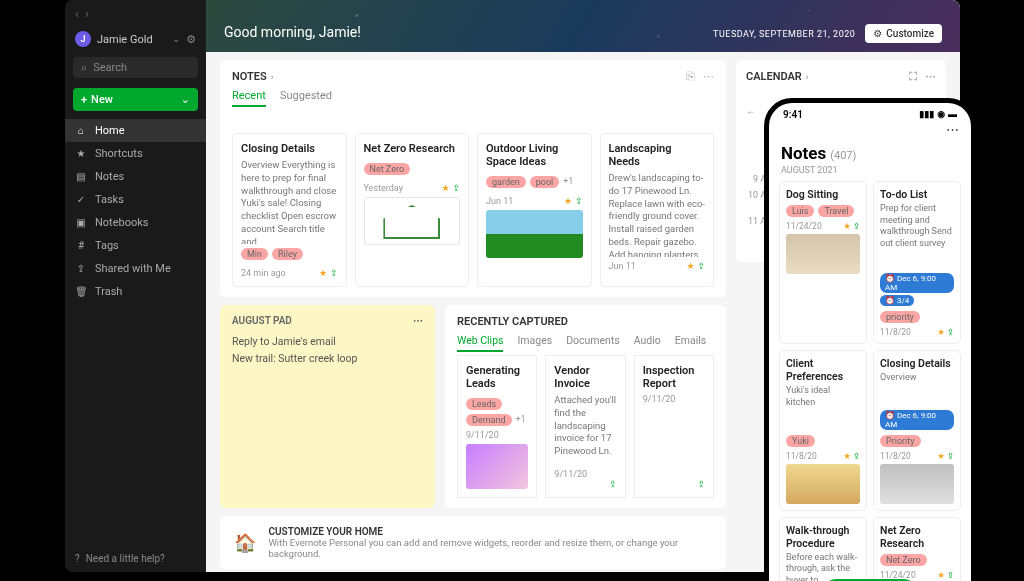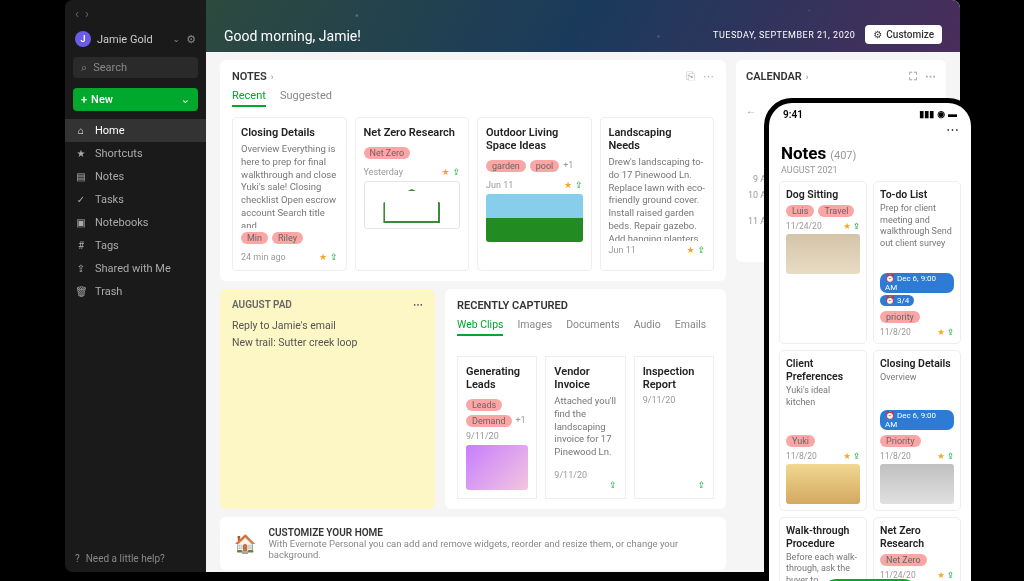--- a/index.html
+++ b/index.html
@@ -18,35 +18,35 @@
 .new-btn { margin: 4px 8px 8px; background: #00a82d; color: #fff; border-radius: 4px; padding: 5px 8px; display: flex; align-items: center; gap: 4px; font-size: 11px; font-weight: 500; position: relative; }
 .new-btn::after { content: "⌄"; position: absolute; right: 8px; color: #fff; }
 .nav-item { display: flex; align-items: center; gap: 8px; padding: 5px 10px; color: #aaa; font-size: 11px; cursor: pointer; }
 .nav-item.active { background: #333; color: #fff; }
 .nav-item .icon { width: 12px; text-align: center; font-size: 10px; }
 .sidebar-spacer { flex: 1; }
 .help-row { padding: 8px 10px; color: #888; font-size: 10px; display: flex; align-items: center; gap: 6px; }
 
 
 .main { flex: 1; background: #f5f5f5; display: flex; flex-direction: column; position: relative; overflow: hidden; }
-.hero { height: 52px; background: linear-gradient(120deg, #2d4a3e 0%, #1a3a5c 50%, #4a2d5c 100%); color: #fff; padding: 8px 18px; display: flex; align-items: flex-end; justify-content: space-between; position: relative; }
+.hero { height: 52px; background: linear-gradient(120deg, #2d4a3e 0%, #1a3a5c 50%, #4a2d5c 100%); color: #fff; padding: 24px 18px; display: flex; align-items: flex-start; justify-content: space-between; position: relative; }
 .hero::after { content: ""; position: absolute; inset: 0; background: radial-gradient(2px 2px at 20% 30%, rgba(255,255,255,0.3), transparent), radial-gradient(2px 2px at 60% 70%, rgba(255,255,255,0.2), transparent), radial-gradient(1px 1px at 80% 20%, rgba(255,255,255,0.3), transparent); pointer-events: none; }
 .greeting { font-size: 14px; font-weight: 400; }
 .hero-right { display: flex; align-items: center; gap: 10px; font-size: 9px; z-index: 1; }
 .date-text { text-transform: uppercase; letter-spacing: 0.5px; }
 .customize-btn { background: #fff; color: #333; padding: 4px 8px; border-radius: 4px; display: flex; align-items: center; gap: 4px; font-size: 10px; font-weight: 500; }
 
 .content { flex: 1; padding: 8px 14px; display: grid; grid-template-columns: 1fr 210px; gap: 10px; overflow: hidden; }
 .left-col { display: flex; flex-direction: column; gap: 8px; min-width: 0; }
 .panel { background: #fff; border-radius: 6px; padding: 10px 12px; }
 .panel-header { display: flex; align-items: center; justify-content: space-between; margin-bottom: 6px; }
 .panel-title-row { display: flex; align-items: center; gap: 4px; font-size: 11px; font-weight: 600; color: #333; }
 .panel-title-row .chev { color: #999; font-size: 9px; }
 .panel-actions { display: flex; gap: 8px; color: #aaa; font-size: 11px; }
-.tabs { display: flex; gap: 14px; font-size: 11px; margin-bottom: 10px; }
+.tabs { display: flex; gap: 14px; font-size: 11px; margin-bottom: 26px; }
 .tab { color: #888; cursor: pointer; padding-bottom: 3px; }
 .tab.active { color: #00a82d; border-bottom: 2px solid #00a82d; }
 
 .notes-row { display: flex; gap: 8px; }
 .note-card { flex: 1; border: 1px solid #eee; border-radius: 4px; padding: 8px; font-size: 10px; color: #666; min-width: 0; display: flex; flex-direction: column; }
 .note-title { font-weight: 600; color: #222; font-size: 11px; margin-bottom: 4px; }
 .note-body { flex: 1; font-size: 9.5px; line-height: 1.35; color: #777; overflow: hidden; max-height: 85px; }
 .note-tags { display: flex; gap: 4px; margin: 4px 0; flex-wrap: wrap; }
 .tag { background: #fca5a5; border-radius: 8px; padding: 1px 6px; font-size: 9px; color: #666; }
 .note-meta { display: flex; align-items: center; justify-content: space-between; font-size: 9px; color: #999; margin-top: 4px; }
@@ -56,21 +56,21 @@
 .note-img { height: 48px; background: #e0e0e0; border-radius: 3px; margin-top: 4px; }
 .note-img.house { background: linear-gradient(#fff, #fff); position: relative; border: 1px solid #e5e5e5; }
 .note-img.house::after { content: ""; position: absolute; left: 20%; right: 20%; top: 15%; bottom: 10%; border: 2px solid #3a8a3a; clip-path: polygon(50% 0, 100% 40%, 100% 100%, 0 100%, 0 40%); }
 .note-img.outdoor { background: linear-gradient(#87ceeb 0%, #87ceeb 50%, #228b22 50%, #228b22 100%); }
 
 .row2 { display: grid; grid-template-columns: 215px 1fr; gap: 10px; }
 .scratch { background: #fdf6c5; border-radius: 6px; padding: 10px 12px; min-height: 180px; }
 .scratch-title { font-size: 10px; font-weight: 600; color: #666; margin-bottom: 8px; display: flex; justify-content: space-between; }
 .scratch-text { font-size: 10.5px; color: #555; line-height: 1.6; }
 
-.capture-tabs { display: flex; gap: 14px; font-size: 10.5px; margin-bottom: 20px; }
+.capture-tabs { display: flex; gap: 14px; font-size: 10.5px; margin-bottom: 3px; }
 .capture-cards { display: flex; gap: 8px; }
 .capture-card { flex: 1; border: 1px solid #eee; border-radius: 0; padding: 8px; font-size: 10px; display: flex; flex-direction: column; }
 .capture-img { height: 45px; background: linear-gradient(135deg, #c77dff, #f2c6de); border-radius: 3px; margin-top: 4px; }
 
 .custom-box { background: #fff; border-radius: 6px; padding: 10px 14px; display: flex; align-items: center; gap: 12px; }
 .custom-icon { font-size: 18px; }
 .custom-text .ct-title { font-size: 10px; font-weight: 600; color: #333; }
 .custom-text .ct-body { font-size: 9.5px; color: #888; }
 
 

